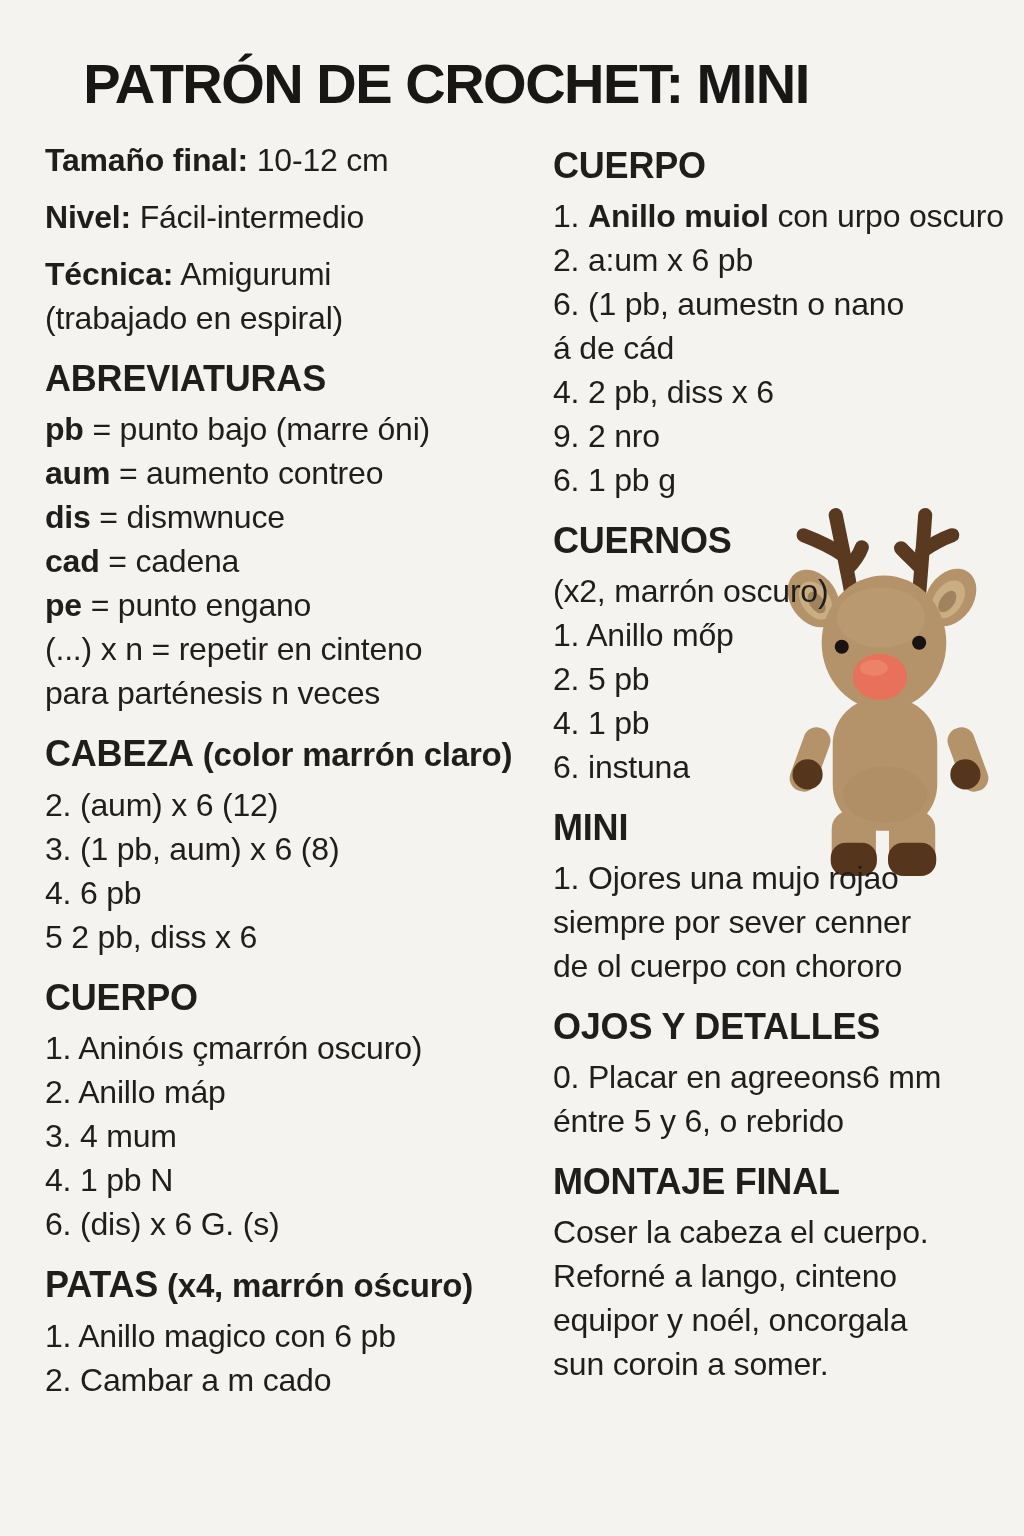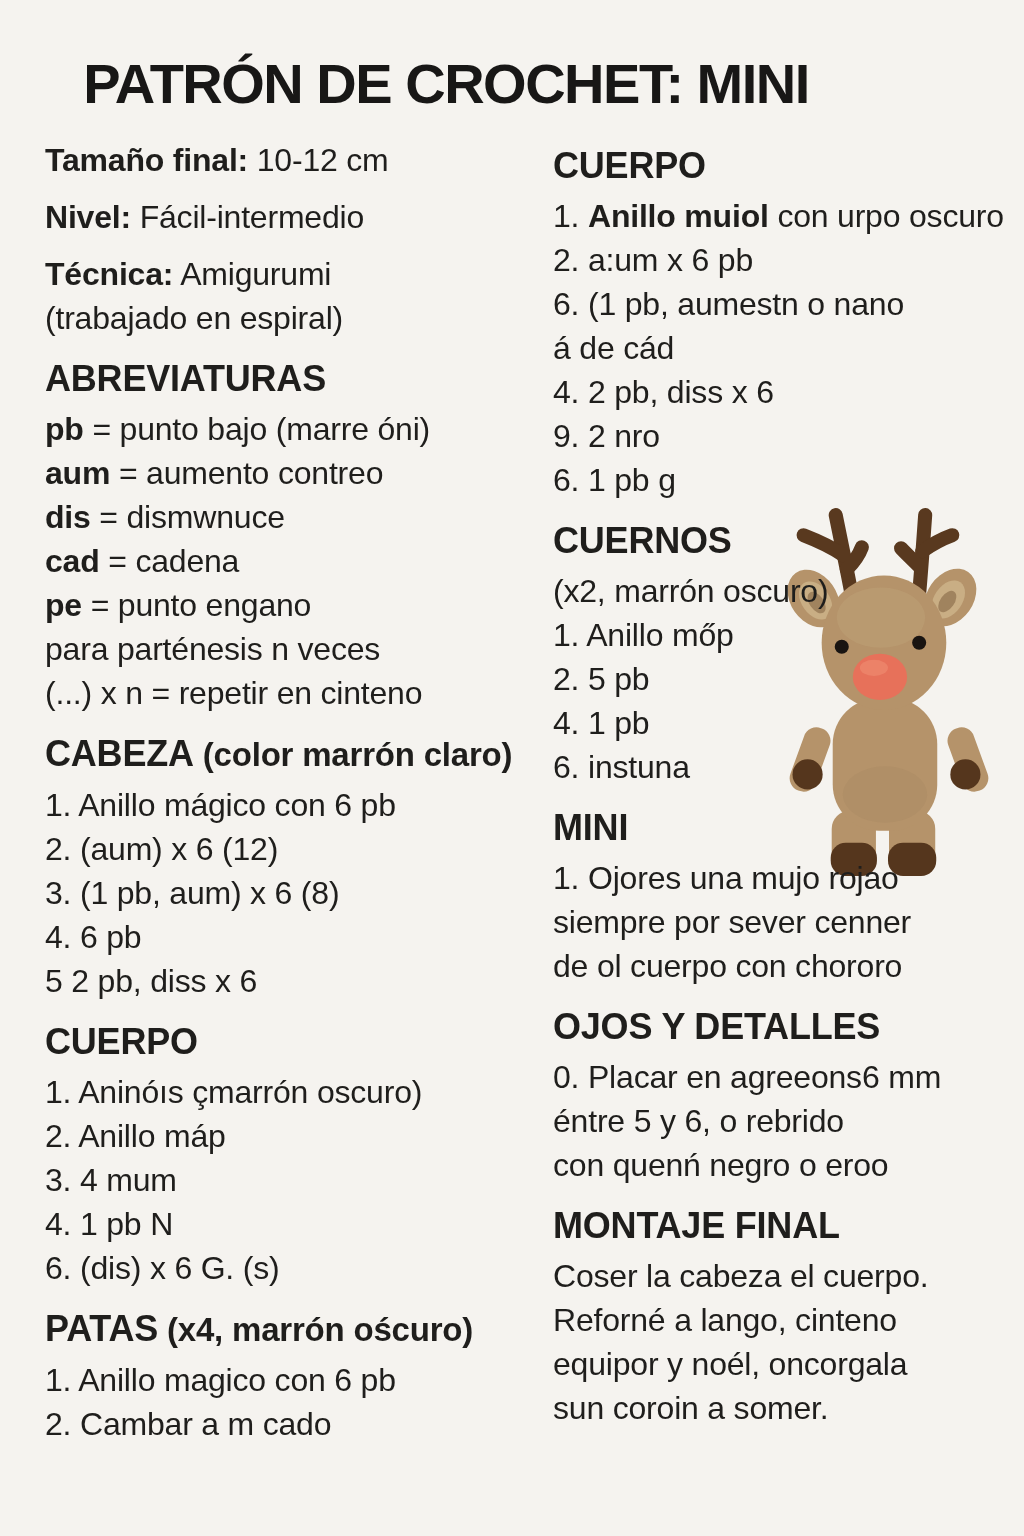--- a/index.html
+++ b/index.html
@@ -136,24 +136,23 @@
         <p class="kv"><span class="b">Tamaño final:</span><span> 10-12 cm</span></p>
         <p class="kv"><span class="b">Nivel:</span><span> Fácil-intermedio</span></p>
         <p class="ln"><span class="b">Técnica:</span><span> Amigurumi</span></p>
         <p class="kv"><span>(trabajado en espiral)</span></p>
         <p class="h"><span class="b">ABREVIATURAS</span></p>
         <p class="ln"><span class="b">pb</span><span> = punto bajo (marre óni)</span></p>
         <p class="ln"><span class="b">aum</span><span> = aumento contreo</span></p>
         <p class="ln"><span class="b">dis</span><span> = dismwnuce</span></p>
         <p class="ln"><span class="b">cad</span><span> = cadena</span></p>
         <p class="ln"><span class="b">pe</span><span> = punto engano</span></p>
+        <p class="ln"><span>(...) x n = repetir en cinteno</span></p>
         <p class="ln"><span>para parténesis n veces</span></p>
-        <p class="ln"><span>(...) x n = repetir en cinteno</span></p>
         <p class="h"><span class="b">CABEZA</span><span> (color marrón claro)</span></p>
-        <p class="ln"><span>1. Anillo mágico con 6 pb</span></p>
         <p class="ln"><span>2. (aum) x 6 (12)</span></p>
         <p class="ln"><span>3. (1 pb, aum) x 6 (8)</span></p>
         <p class="ln"><span>4. 6 pb</span></p>
         <p class="ln"><span>5  2 pb, diss x 6</span></p>
         <p class="h"><span class="b">CUERPO</span></p>
         <p class="ln"><span>1. Aninóıs çmarrón oscuro)</span></p>
         <p class="ln"><span>2. Anillo máp</span></p>
         <p class="ln"><span>3. 4 mum</span></p>
         <p class="ln"><span>4. 1 pb N</span></p>
         <p class="ln"><span>6. (dis) x 6 G. (s)</span></p>
@@ -176,21 +175,20 @@
         <p class="ln"><span>2. 5 pb</span></p>
         <p class="ln"><span>4. 1 pb</span></p>
         <p class="ln"><span>6.  instuna</span></p>
         <p class="h"><span class="b">MINI</span></p>
         <p class="ln"><span>1. Ojores una mujo rojao</span></p>
         <p class="ln"><span>siempre por sever cenner</span></p>
         <p class="ln"><span>de ol cuerpo con chororo</span></p>
         <p class="h"><span class="b">OJOS Y DETALLES</span></p>
         <p class="ln"><span>0. Placar en agreeons6 mm</span></p>
         <p class="ln"><span>éntre 5 y 6, o rebrido</span></p>
-        <p class="ln"><span>con quenń negro o eroo</span></p>
         <p class="h"><span class="b">MONTAJE FINAL</span></p>
         <p class="ln"><span>Coser la cabeza el cuerpo.</span></p>
         <p class="ln"><span>Reforné a lango, cinteno</span></p>
         <p class="ln"><span>equipor y noél, oncorgala</span></p>
         <p class="ln"><span>sun coroin a somer.</span></p>
       </div>
   </div>
 
 </div>
 

